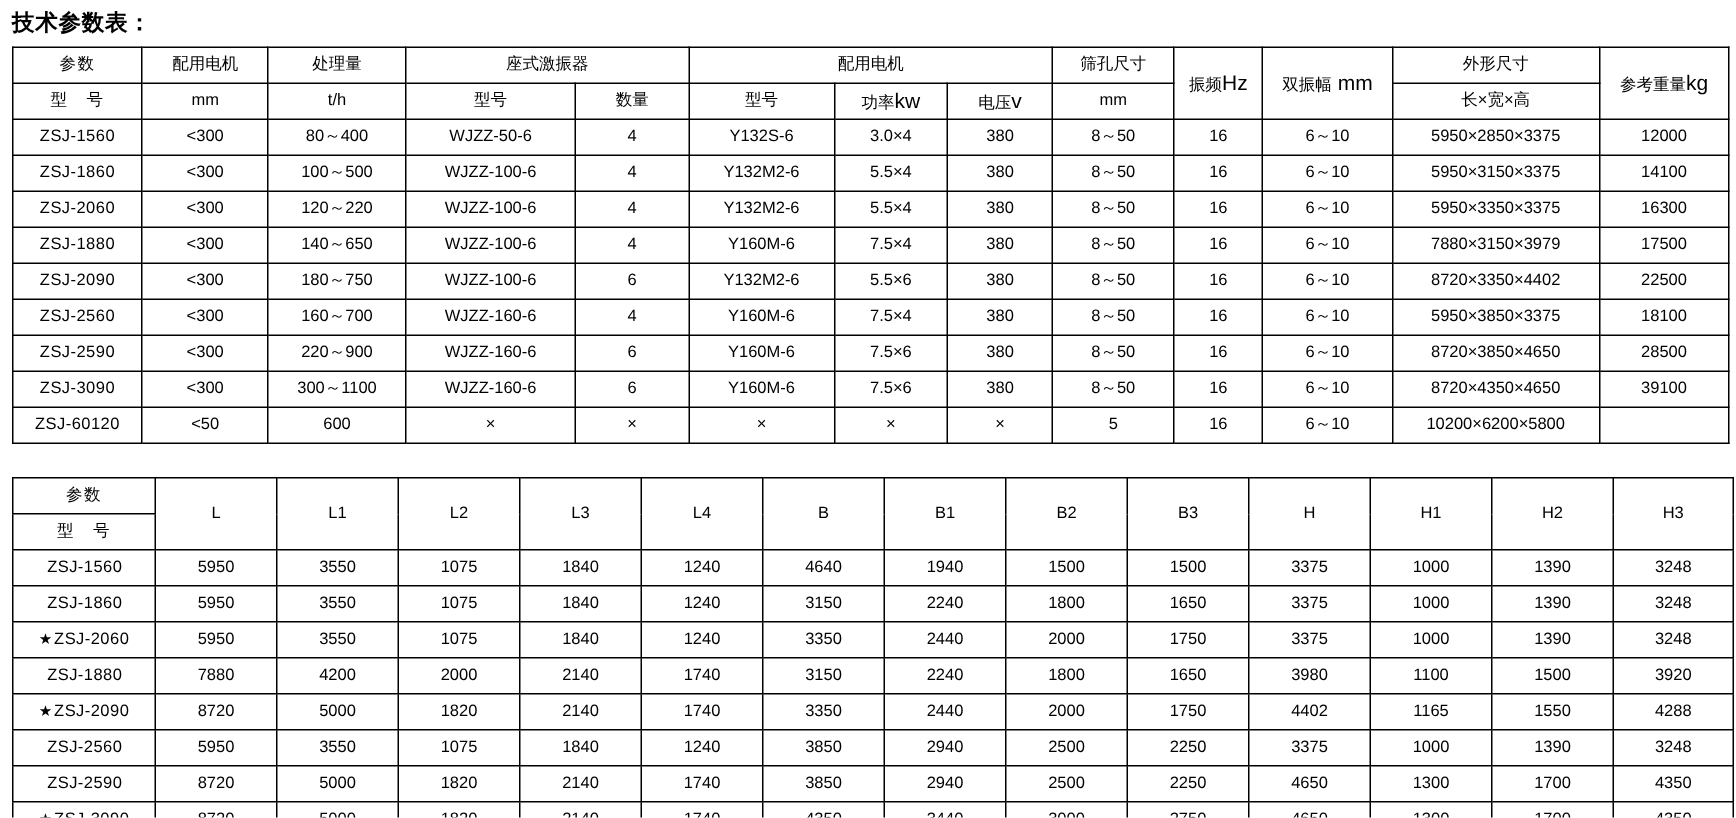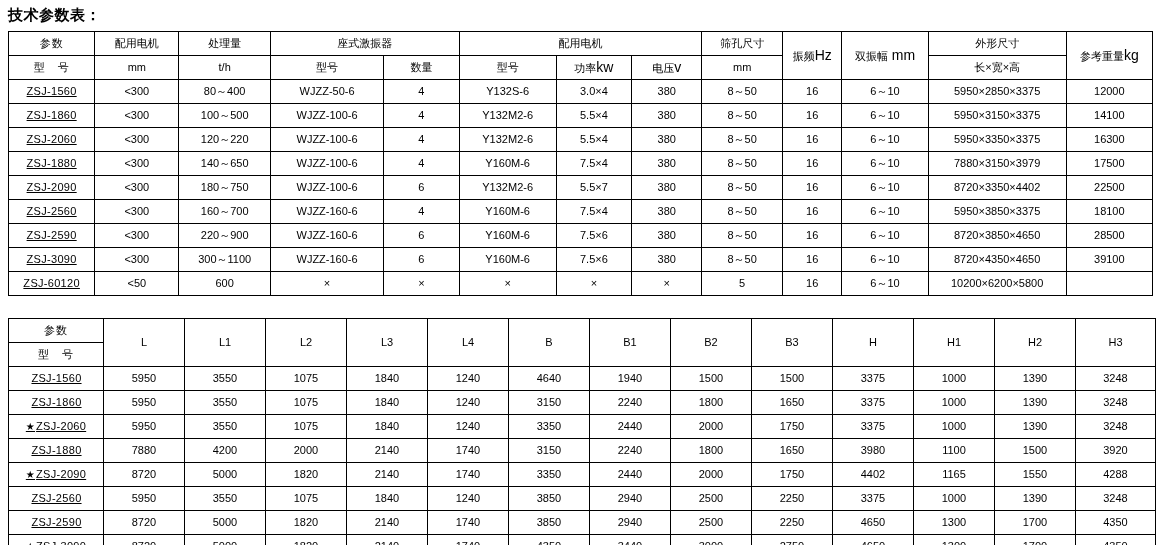--- a/index.html
+++ b/index.html
@@ -54,21 +54,20 @@
   .unit {
     font-size: 9px;
   }
   .corner-top, .corner-bottom {
     font-size: 11.5px;
     letter-spacing: 1px;
   }
   .model-cell {
     font-size: 11.5px;
     letter-spacing: 0.3px;
-    text-decoration: underline;
   }
   .star {
     font-size: 10px;
     margin-right: 1px;
   }
   .spacer {
     height: 22px;
   }
   table.dims {
     border-collapse: collapse;
@@ -198,21 +197,21 @@
         <td>7880×3150×3979</td>
         <td>17500</td>
       </tr>
       <tr>
         <td class="model-cell">ZSJ-2090</td>
         <td>&lt;300</td>
         <td>180～750</td>
         <td>WJZZ-100-6</td>
         <td>6</td>
         <td>Y132M2-6</td>
-        <td>5.5×7</td>
+        <td>5.5×6</td>
         <td>380</td>
         <td>8～50</td>
         <td>16</td>
         <td>6～10</td>
         <td>8720×3350×4402</td>
         <td>22500</td>
       </tr>
       <tr>
         <td class="model-cell">ZSJ-2560</td>
         <td>&lt;300</td>

